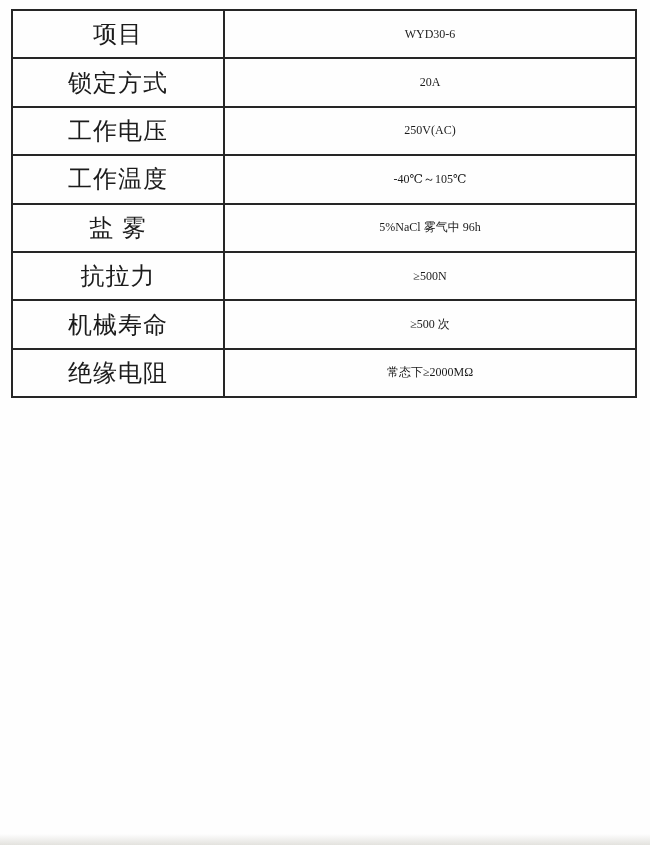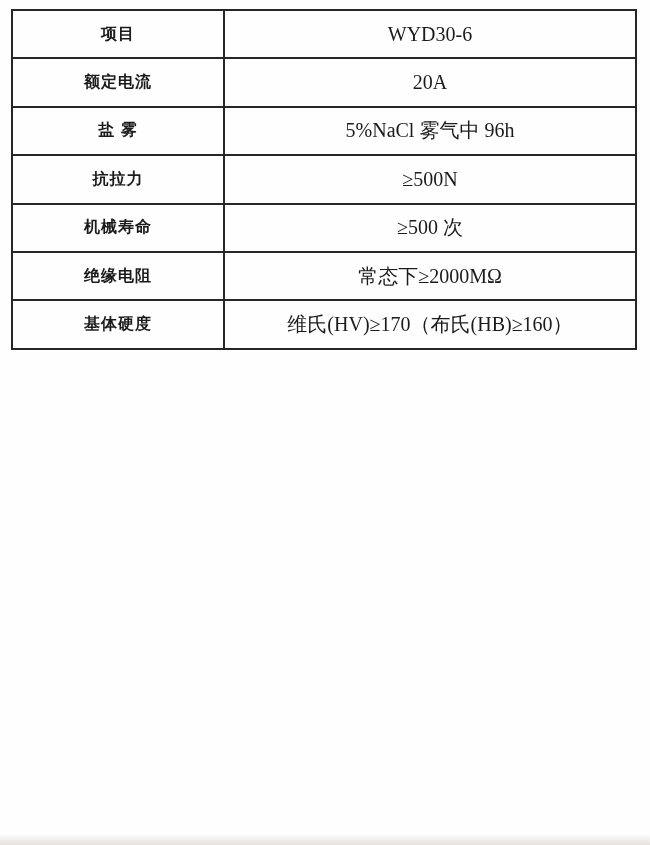--- a/index.html
+++ b/index.html
@@ -35,27 +35,27 @@
     text-align: center;
     vertical-align: middle;
     color: #1b1b1b;
     padding: 0 6px;
     overflow: hidden;
     white-space: nowrap;
   }
   td.cell-label {
     width: 198px;
     font-family: "Liberation Sans", "DejaVu Sans", sans-serif;
-    font-size: 16px;
-    font-weight: 700;
+    font-size: 24px;
+    font-weight: 400;
     letter-spacing: 1px;
   }
   td.cell-value {
     font-family: "Liberation Serif", "DejaVu Serif", serif;
-    font-size: 20px;
+    font-size: 12px;
     font-weight: 400;
   }
   .bottom-shade {
     position: absolute;
     left: 0;
     right: 0;
     bottom: 0;
     height: 11px;
     background: linear-gradient(to bottom, rgba(255,255,255,0), #e3e2de);
     pointer-events: none;
@@ -66,26 +66,34 @@
 
 <div class="page">
   <table class="spec-table">
     <tbody>
   <tr>
     <td class="cell-label">项目</td>
     <td class="cell-value">WYD30-6</td>
   </tr>
 
   <tr>
-    <td class="cell-label">额定电流</td>
+    <td class="cell-label">锁定方式</td>
     <td class="cell-value">20A</td>
   </tr>
 
+  <tr>
+    <td class="cell-label">工作电压</td>
+    <td class="cell-value">250V(AC)</td>
+  </tr>
 
 
+  <tr>
+    <td class="cell-label">工作温度</td>
+    <td class="cell-value">-40℃～105℃</td>
+  </tr>
 
 
   <tr>
     <td class="cell-label">盐 雾</td>
     <td class="cell-value">5%NaCl 雾气中 96h</td>
   </tr>
 
 
 
 
@@ -98,22 +106,18 @@
     <td class="cell-label">机械寿命</td>
     <td class="cell-value">≥500 次</td>
   </tr>
 
   <tr>
     <td class="cell-label">绝缘电阻</td>
     <td class="cell-value">常态下≥2000MΩ</td>
   </tr>
 
 
-  <tr>
-    <td class="cell-label">基体硬度</td>
-    <td class="cell-value">维氏(HV)≥170（布氏(HB)≥160）</td>
-  </tr>
 
 
 </tbody>
   </table>
   <div class="bottom-shade"></div>
 </div>
 
 </body></html>

